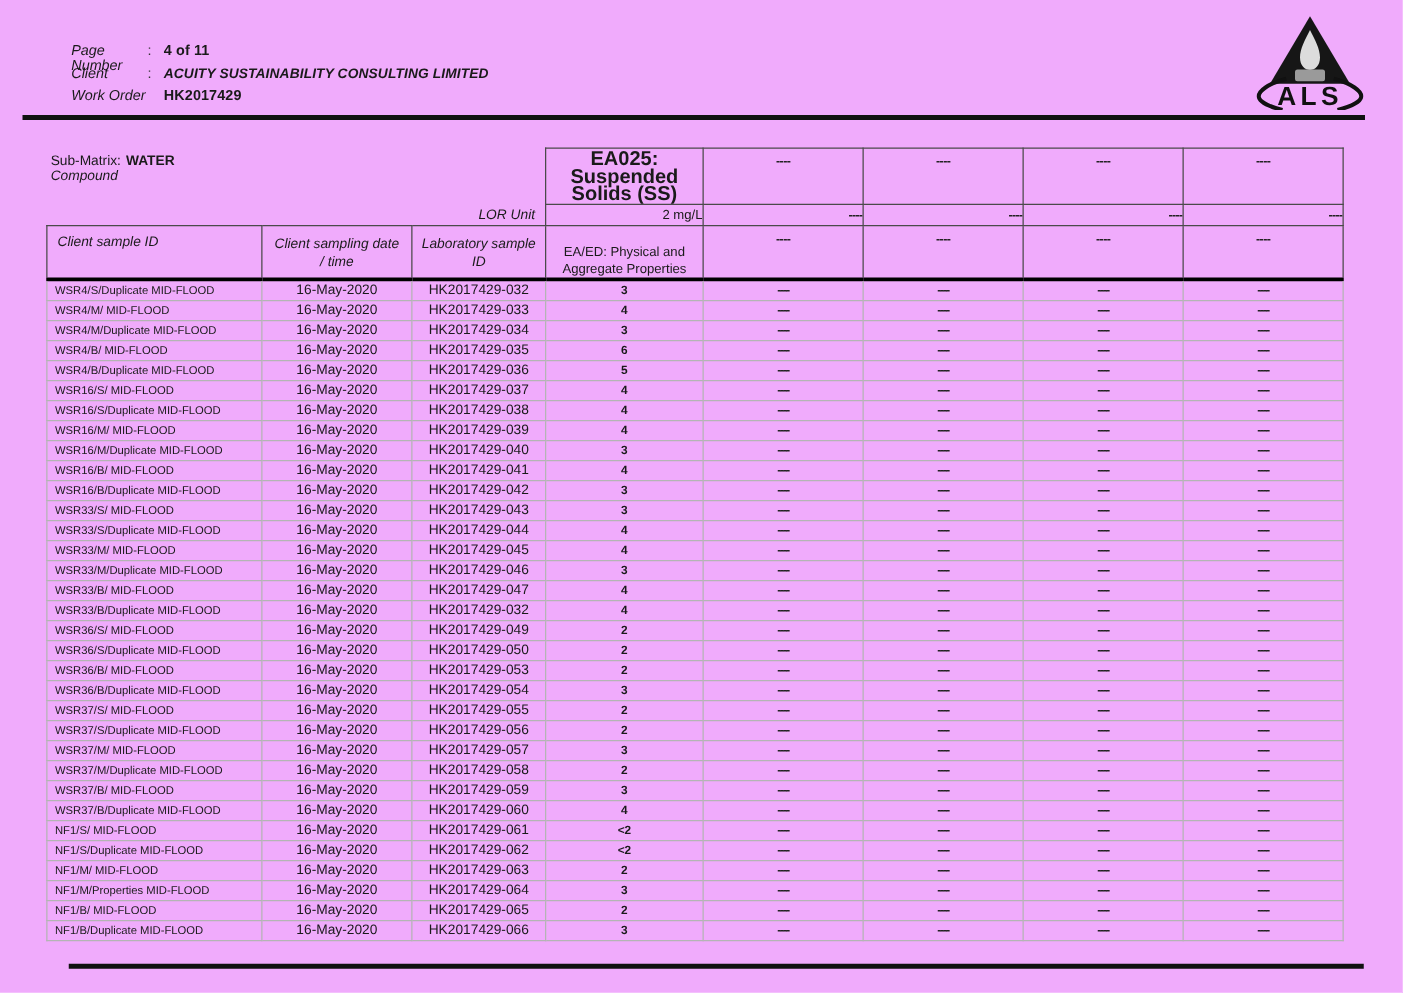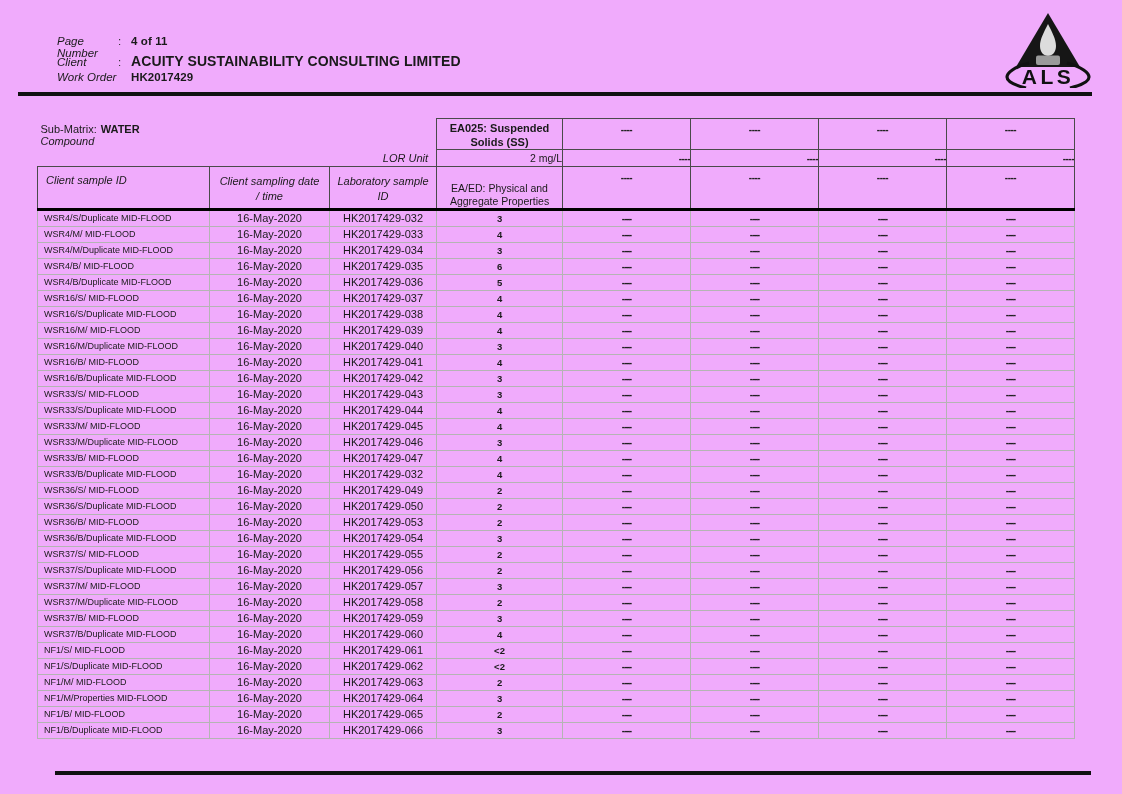--- a/index.html
+++ b/index.html
@@ -8,21 +8,21 @@
     position:relative; width:1122px; height:794px; background:#f0abfc;
     color:#1a1a1a; overflow:hidden;
   }
 
   
   .meta { position:absolute; left:57px; top:35px; }
   .meta-row { display:flex; height:18px; align-items:baseline; }
   .meta-label { width:61px; font-style:italic; font-size:11.5px; }
   .meta-colon { width:13px; font-size:11.5px; color:#333; }
   .meta-value { font-weight:bold; font-size:11.5px; letter-spacing:0.1px; }
-  .meta-value.small { font-size:14px; }
+  .meta-value.small { font-size:11px;font-style:italic; }
 
   
   .logo { position:absolute; left:1002px; top:10px; width:92px; height:78px; }
 
   
   .rule-top { position:absolute; left:18px; top:92px; width:1074px; height:4px; background:#111; }
   .rule-bottom { position:absolute; left:55px; top:771px; width:1036px; height:4px; background:#111; }
 
   
   table.report { position:absolute; left:37px; top:118px; width:1037px;
@@ -35,21 +35,21 @@
   thead tr.r2 td { height:17px;text-align:right; }
   thead tr.r3 td { height:39px; border-bottom:3px solid #000; }
 
   .submatrix-cell { vertical-align:top; }
   .submatrix-flex { display:flex; justify-content:space-between; align-items:flex-start;
     padding:4px 8px 0 3px;flex-direction:column; }
   .submatrix-label { font-size:11px; }
   .submatrix-value { font-weight:bold; font-size:11px; margin-left:4px; }
   .compound-label { font-style:italic; font-size:11px; }
 
-  .analyte-name { font-weight:bold; text-align:center; font-size:11px;
+  .analyte-name { font-weight:bold; text-align:center; font-size:16px;
     line-height:14px; vertical-align:top; padding-top:2px;margin-left:12px; }
   .lor-label-cell { text-align:right; font-style:italic; font-size:11px;
     padding-right:8px; vertical-align:middle; }
   .lor-cell { text-align:center; font-size:10.5px; vertical-align:middle; }
   .method-cell { text-align:center; font-size:10.5px; line-height:13px;
     vertical-align:top; padding-top:15px; }
 
   .colhead { font-style:italic; font-size:11px; vertical-align:top; padding-top:7px; }
   .colhead.left { text-align:left; padding-left:8px; }
   .colhead.center { text-align:center; line-height:15px; }

